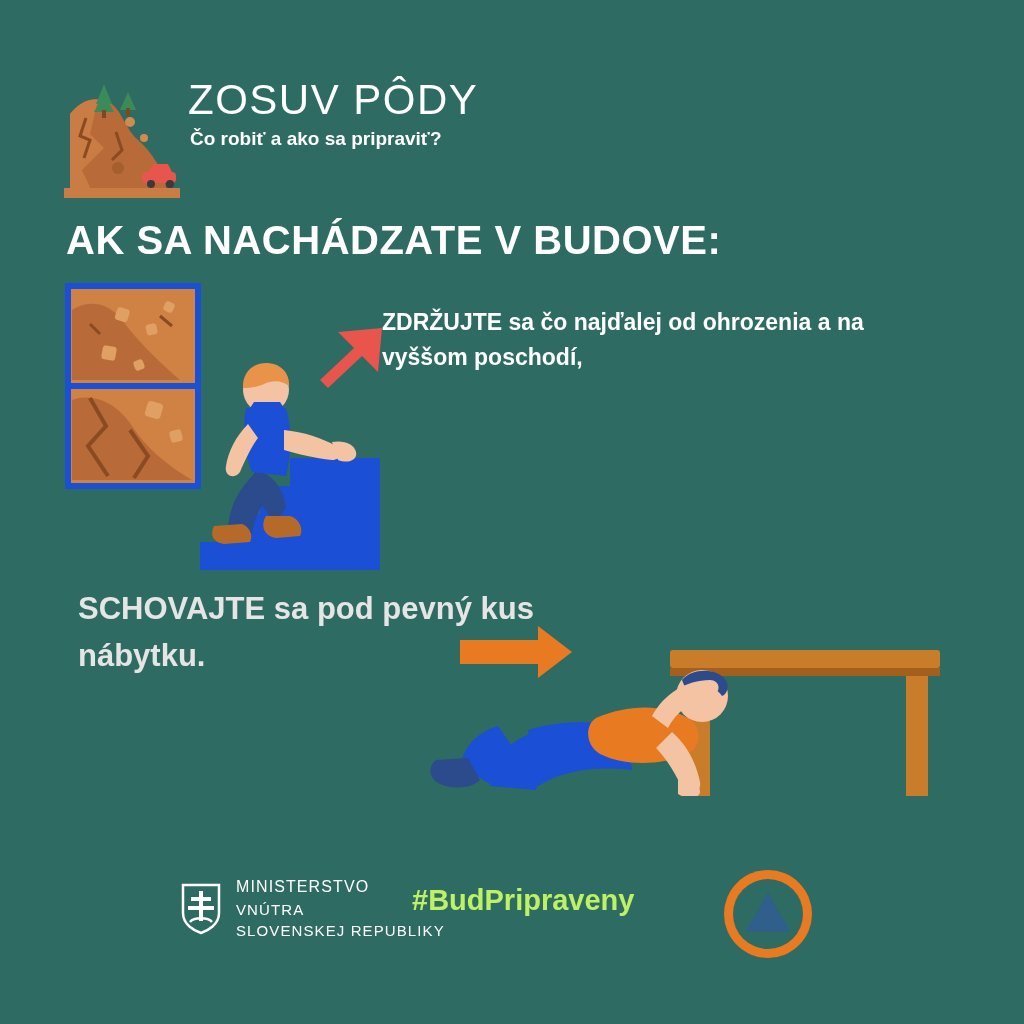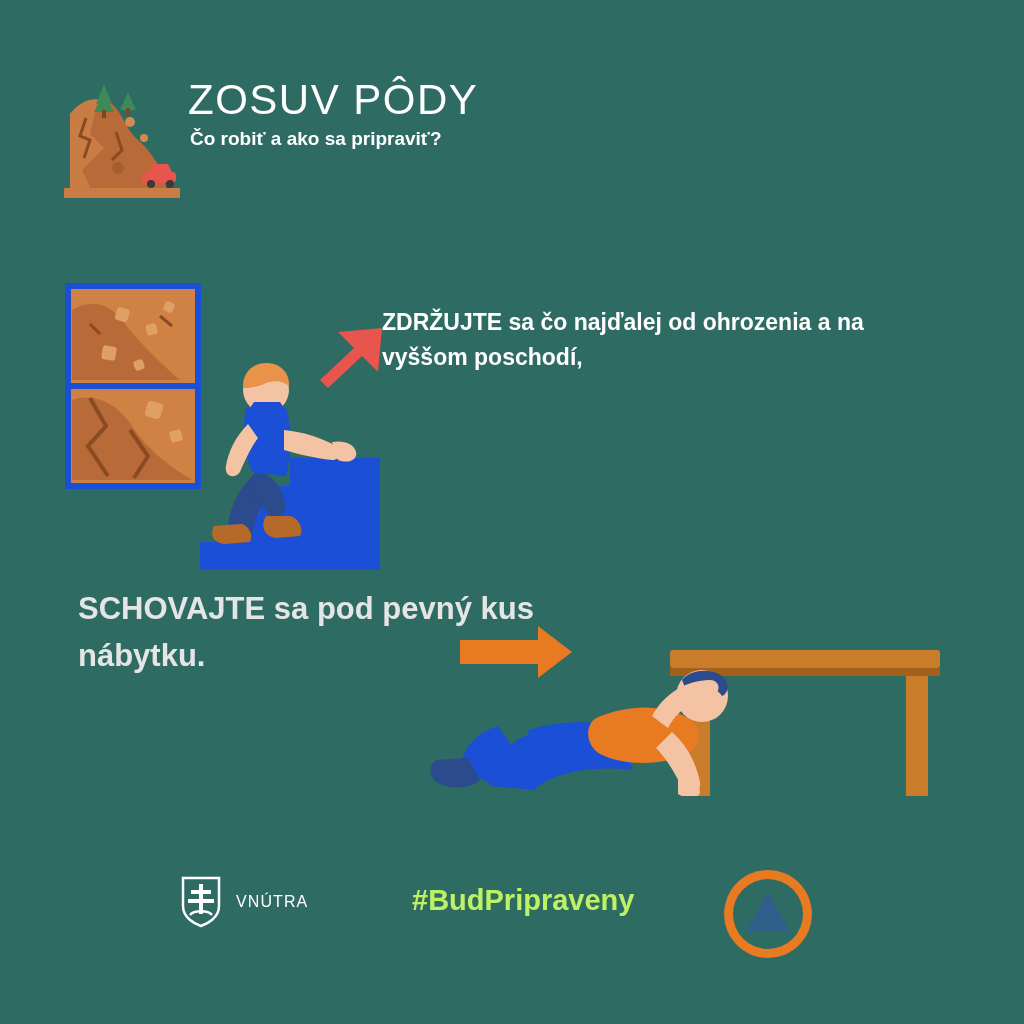--- a/index.html
+++ b/index.html
@@ -187,20 +187,21 @@
         </g>
       </svg>
     </div>
 
     <div class="header-text">
       <div class="title-main">ZOSUV PÔDY</div>
       <div class="title-sub">Čo robiť a ako sa pripraviť?</div>
     </div>
   </div>
 
+  <div class="section-heading">AK SA NACHÁDZATE V BUDOVE:</div>
 
   <div class="block1-art">
     <svg width="330" height="290" viewBox="0 0 330 290">
 
       <g>
         <rect x="8" y="6" width="130" height="100" fill="#cf8244" stroke="#1b4fd6" stroke-width="6"></rect>
         <rect x="8" y="106" width="130" height="100" fill="#cf8244" stroke="#1b4fd6" stroke-width="6"></rect>
 
         <path d="M12 100 L12 30 C30 18 50 24 62 40 C74 56 92 76 120 100 Z" fill="#b86a38"></path>
         <rect x="56" y="28" width="13" height="13" rx="3" fill="#e0a064" transform="rotate(18 62 34)"></rect>
@@ -306,21 +307,23 @@
       <div class="ministry-crest">
         <svg width="42" height="52" viewBox="0 0 42 52">
           <path d="M3 2 H39 V30 C39 42 27 48 21 50 C15 48 3 42 3 30 Z" fill="none" stroke="#ffffff" stroke-width="2.5"></path>
           <rect x="19" y="8" width="4" height="30" fill="#ffffff"></rect>
           <rect x="11" y="14" width="20" height="4" fill="#ffffff"></rect>
           <rect x="8" y="23" width="26" height="4" fill="#ffffff"></rect>
           <path d="M10 39 C14 34 28 34 32 39" fill="none" stroke="#ffffff" stroke-width="2.5"></path>
         </svg>
       </div>
       <div class="ministry-lines">
+        <div>MINISTERSTVO</div>
         <div>VNÚTRA</div>
+        <div>SLOVENSKEJ REPUBLIKY</div>
       </div>
     </div>
 
     <div class="hashtag">#BudPripraveny</div>
 
     <div class="cd-logo">
       <svg width="92" height="92" viewBox="0 0 92 92">
         <circle cx="46" cy="46" r="44" fill="#e87a22"></circle>
         <circle cx="46" cy="46" r="35" fill="#2e6b63"></circle>
         <polygon points="46,24 68,64 24,64" fill="#2f5f8a"></polygon>

